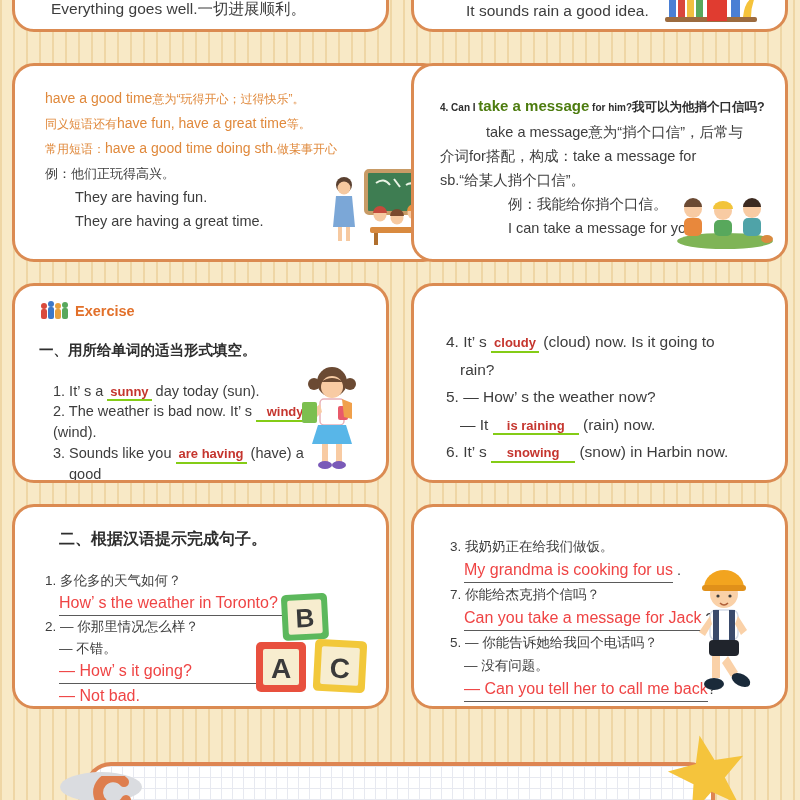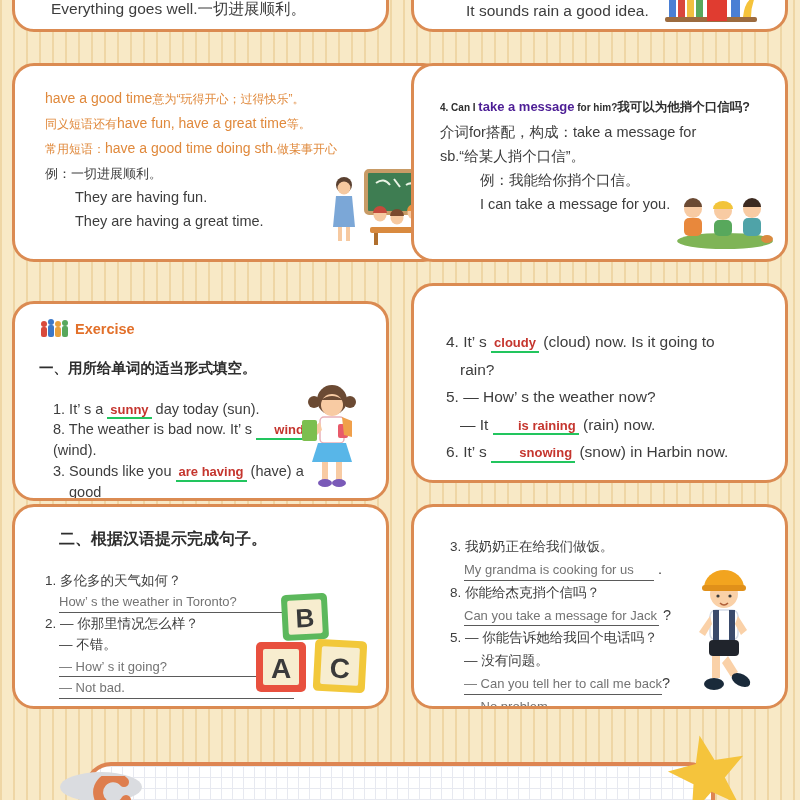--- a/index.html
+++ b/index.html
@@ -18,28 +18,28 @@
   .sg.n{font-size:14.5px;}
   .sg.n16{font-size:15.5px;}
   .sg.nsm{font-size:13px;}
   .sg.ncn{font-size:13.5px;}
   .sg.b{font-size:10px;font-weight:700;color:#2E2E2E;}
   .sg.bsm{font-size:12.5px;font-weight:700;color:#2E2E2E;}
   .sg.bh{font-size:14.5px;font-weight:700;color:#2E2E2E;}
   .sg.bh2{font-size:16px;font-weight:700;color:#2E2E2E;}
   .sg.o{font-size:14px;color:#E0893C;}
   .sg.osm{font-size:12px;color:#E0893C;}
-  .sg.rb{font-size:13px;font-weight:700;color:#4c1d95;margin-top:33px;}
+  .sg.rb{font-size:15px;font-weight:700;color:#4d7c0f;margin-top:33px;}
   .sg.ru{font-size:13px;font-weight:700;color:#C5352E;display:inline-block;
-         border-bottom:2px solid #22c55e;line-height:1.15;text-align:right;padding:0 3px;}
-  .sg.ru2{font-size:13px;color:#737373;display:inline-block;
+         border-bottom:2px solid #84cc16;line-height:1.15;text-align:center;padding:0 3px;}
+  .sg.ru2{font-size:16px;color:#ef4444;display:inline-block;
           border-bottom:1.5px solid #5A5A5A;line-height:1.5;}
   .ml1{margin-left:14px;}
   .ml2{margin-left:30px;}
-  .ml3{margin-left:40px;}
+  .ml3{margin-left:68px;}
   .ind{margin-left:46px;}
   .gap{margin-bottom:20px;}
   #c3 .line{line-height:23px;}
   #c4 .line{line-height:24px;}
   #c5 .line{line-height:20.5px;}
   #c6 .line{line-height:27.5px;}
   #c6 .sg.n{font-size:15.5px;}
   #c7 .line{line-height:20.5px;}
   #c8 .line{line-height:22px;}
   .abs-line{position:absolute;}
@@ -81,21 +81,21 @@
     <rect x="68" y="6" width="9" height="20" fill="#4A7FD4"></rect>
     <path d="M80 26 q2 -18 12 -20 q-4 10 -4 20 z" fill="#F5C33B"></path>
   </svg>
 </div>
 
 <div class="card" id="c3" style="left:12px;top:63px;width:433px;height:199px;padding:20px 10px 13px 30px;">
   <div>
         <div class="line"><span class="sg o">have a good time</span><span class="sg osm">意为“玩得开心；过得快乐”。</span></div>
         <div class="line"><span class="sg osm">同义短语还有</span><span class="sg o">have fun, have a great time</span><span class="sg osm">等。</span></div>
         <div class="line"><span class="sg osm">常用短语：</span><span class="sg o">have a good time doing sth.</span><span class="sg osm">做某事开心</span></div>
-        <div class="line"><span class="sg nsm">例：一切进展顺利。</span></div>
+        <div class="line"><span class="sg nsm">例：他们正玩得高兴。</span></div>
         <div class="line ml2"><span class="sg n">They are having fun.</span></div>
         <div class="line ml2"><span class="sg n">They are having a great time.</span></div>
       </div>
   <svg class="illu" style="right:12px;bottom:12px;" width="100" height="78" viewBox="0 0 100 78">
     <rect x="36" y="2" width="60" height="42" rx="3" fill="#3E7D52" stroke="#C89B66" stroke-width="4"></rect>
     <path d="M46 14 q8 -6 14 2 M64 10 l6 8 M76 16 q6 -4 10 2" stroke="#EAF4E5" stroke-width="2" fill="none"></path>
     <circle cx="14" cy="16" r="8" fill="#5A4030"></circle>
     <circle cx="14" cy="19" r="6.5" fill="#F6C9A0"></circle>
     <path d="M6 27 L22 27 L25 58 L3 58 Z" fill="#7BA7D7"></path>
     <rect x="8" y="58" width="4" height="14" fill="#F6C9A0"></rect>
@@ -107,58 +107,59 @@
     <circle cx="84" cy="44" r="6.5" fill="#F6C9A0"></circle>
     <path d="M77 42 a7 7 0 0 1 14 0 z" fill="#E8913C"></path>
     <rect x="40" y="58" width="56" height="6" rx="2" fill="#D98A3F"></rect>
     <rect x="44" y="64" width="4" height="12" fill="#B06F2E"></rect>
     <rect x="88" y="64" width="4" height="12" fill="#B06F2E"></rect>
   </svg>
 </div>
 <div class="card" id="c4" style="left:411px;top:63px;width:377px;height:199px;padding:28px 10px 0 26px;">
   <div>
         <div class="line"><span class="sg b">4. Can I </span><span class="sg rb">take a message</span><span class="sg b"> for him?</span><span class="sg bsm">我可以为他捎个口信吗?</span></div>
+        <div class="line ind"><span class="sg n">take a message意为“捎个口信”，后常与</span></div>
         <div class="line"><span class="sg n">介词for搭配，构成：take a message for</span></div>
         <div class="line"><span class="sg n">sb.“给某人捎个口信”。</span></div>
         <div class="line ml3"><span class="sg n">例：我能给你捎个口信。</span></div>
         <div class="line ml3"><span class="sg n">I can take a message for you.</span></div>
       </div>
   <svg class="illu" style="right:10px;bottom:10px;" width="100" height="62" viewBox="0 0 100 62">
     <ellipse cx="50" cy="54" rx="48" ry="8" fill="#7FB456"></ellipse>
     <circle cx="18" cy="22" r="9" fill="#F8CBA3"></circle>
     <path d="M9 20 a9 9 0 0 1 18 0 z" fill="#6B4A33"></path>
     <rect x="9" y="31" width="18" height="18" rx="5" fill="#E8883C"></rect>
     <circle cx="48" cy="24" r="9" fill="#F8CBA3"></circle>
     <path d="M38 22 a10 8 0 0 1 20 0 z" fill="#F2C43A"></path>
     <rect x="39" y="33" width="18" height="16" rx="5" fill="#58A85C"></rect>
     <circle cx="77" cy="22" r="9" fill="#F8CBA3"></circle>
     <path d="M68 20 a9 9 0 0 1 18 0 z" fill="#3C2A20"></path>
     <rect x="68" y="31" width="18" height="18" rx="5" fill="#4FA3A8"></rect>
     <ellipse cx="92" cy="52" rx="6" ry="4" fill="#D98A3F"></ellipse>
   </svg>
 </div>
 
-<div class="card" id="c5" style="left:12px;top:283px;width:377px;height:200px;padding:14px 10px 0 24px;margin-top:18px;">
+<div class="card" id="c5" style="left:12px;top:283px;width:377px;height:200px;padding:14px 10px 0 24px;">
   <div class="exercise-header">
     <svg width="30" height="22" viewBox="0 0 30 22">
       <circle cx="5" cy="6" r="3" fill="#D94A3C"></circle>
           <rect x="2" y="9" width="6" height="10" rx="2" fill="#D94A3C"></rect>
       <circle cx="12" cy="4" r="3" fill="#3C78C8"></circle>
           <rect x="9" y="7" width="6" height="12" rx="2" fill="#3C78C8"></rect>
       <circle cx="19" cy="6" r="3" fill="#E8A03C"></circle>
           <rect x="16" y="9" width="6" height="10" rx="2" fill="#E8A03C"></rect>
       <circle cx="26" cy="5" r="3" fill="#58A85C"></circle>
           <rect x="23" y="8" width="6" height="11" rx="2" fill="#58A85C"></rect>
     </svg>
     <span class="exercise-title">Exercise</span>
   </div>
   <div>
         <div class="line gap"><span class="sg bh">一、用所给单词的适当形式填空。</span></div>
         <div class="line ml1"><span class="sg n">1. It’ s a </span><span class="sg ru">sunny</span><span class="sg n"> day today (sun).</span></div>
-        <div class="line ml1"><span class="sg n">8. The weather is bad now. It’ s </span><span class="sg ru" style="min-width: 52px;">windy</span></div>
+        <div class="line ml1"><span class="sg n">2. The weather is bad now. It’ s </span><span class="sg ru" style="min-width: 52px;">windy</span></div>
         <div class="line ml1"><span class="sg n">(wind).</span></div>
         <div class="line ml1"><span class="sg n">3. Sounds like you </span><span class="sg ru">are having</span><span class="sg n"> (have) a</span></div>
         <div class="line ml2"><span class="sg n">good</span></div>
       </div>
   <svg class="illu" style="right:16px;bottom:8px;" width="76" height="110" viewBox="0 0 76 110">
     <circle cx="20" cy="22" r="6" fill="#6B4A33"></circle>
         <circle cx="56" cy="22" r="6" fill="#6B4A33"></circle>
     <circle cx="38" cy="20" r="15" fill="#6B4A33"></circle>
     <circle cx="38" cy="25" r="11" fill="#F8CBA3"></circle>
     <path d="M27 20 q11 -8 22 0" fill="#6B4A33"></path>
@@ -209,21 +210,21 @@
       <rect x="62" y="54" width="52" height="52" rx="5" fill="#F2C83A"></rect>
       <rect x="69" y="61" width="38" height="38" rx="2" fill="#F7EDCF"></rect>
       <text x="88" y="92" font-size="28" font-weight="bold" fill="#3A3A3A" text-anchor="middle" font-family="Liberation Sans, sans-serif">C</text>
     </g>
   </svg>
 </div>
 <div class="card" id="c8" style="left:411px;top:504px;width:377px;height:205px;padding:28px 0 0 36px;">
   <div>
         <div class="line"><span class="sg ncn">3. 我奶奶正在给我们做饭。</span></div>
         <div class="line ml1"><span class="sg ru2" style="min-width: 190px;">My grandma is cooking for us</span><span class="sg n"> .</span></div>
-        <div class="line"><span class="sg ncn">8. 你能给杰克捎个信吗？</span></div>
+        <div class="line"><span class="sg ncn">7. 你能给杰克捎个信吗？</span></div>
         <div class="line ml1"><span class="sg ru2" style="min-width: 195px;">Can you take a message for Jack</span><span class="sg n"> ?</span></div>
         <div class="line"><span class="sg ncn">5. — 你能告诉她给我回个电话吗？</span></div>
         <div class="line ml1"><span class="sg ncn">— 没有问题。</span></div>
         <div class="line ml1"><span class="sg ru2">— Can you tell her to call me back</span><span class="sg n">?</span></div>
         <div class="line ml1"><span class="sg ru2" style="min-width: 200px;">— No problem.</span></div>
       </div>
   <svg class="illu" style="right:18px;bottom:6px;" width="86" height="142" viewBox="0 0 86 142">
     <circle cx="43" cy="36" r="14" fill="#FAD1A8"></circle>
     <path d="M23 30 a20 18 0 0 1 40 0 z" fill="#F2A41F"></path>
     <rect x="21" y="27" width="44" height="6" rx="3" fill="#E0901A"></rect>

